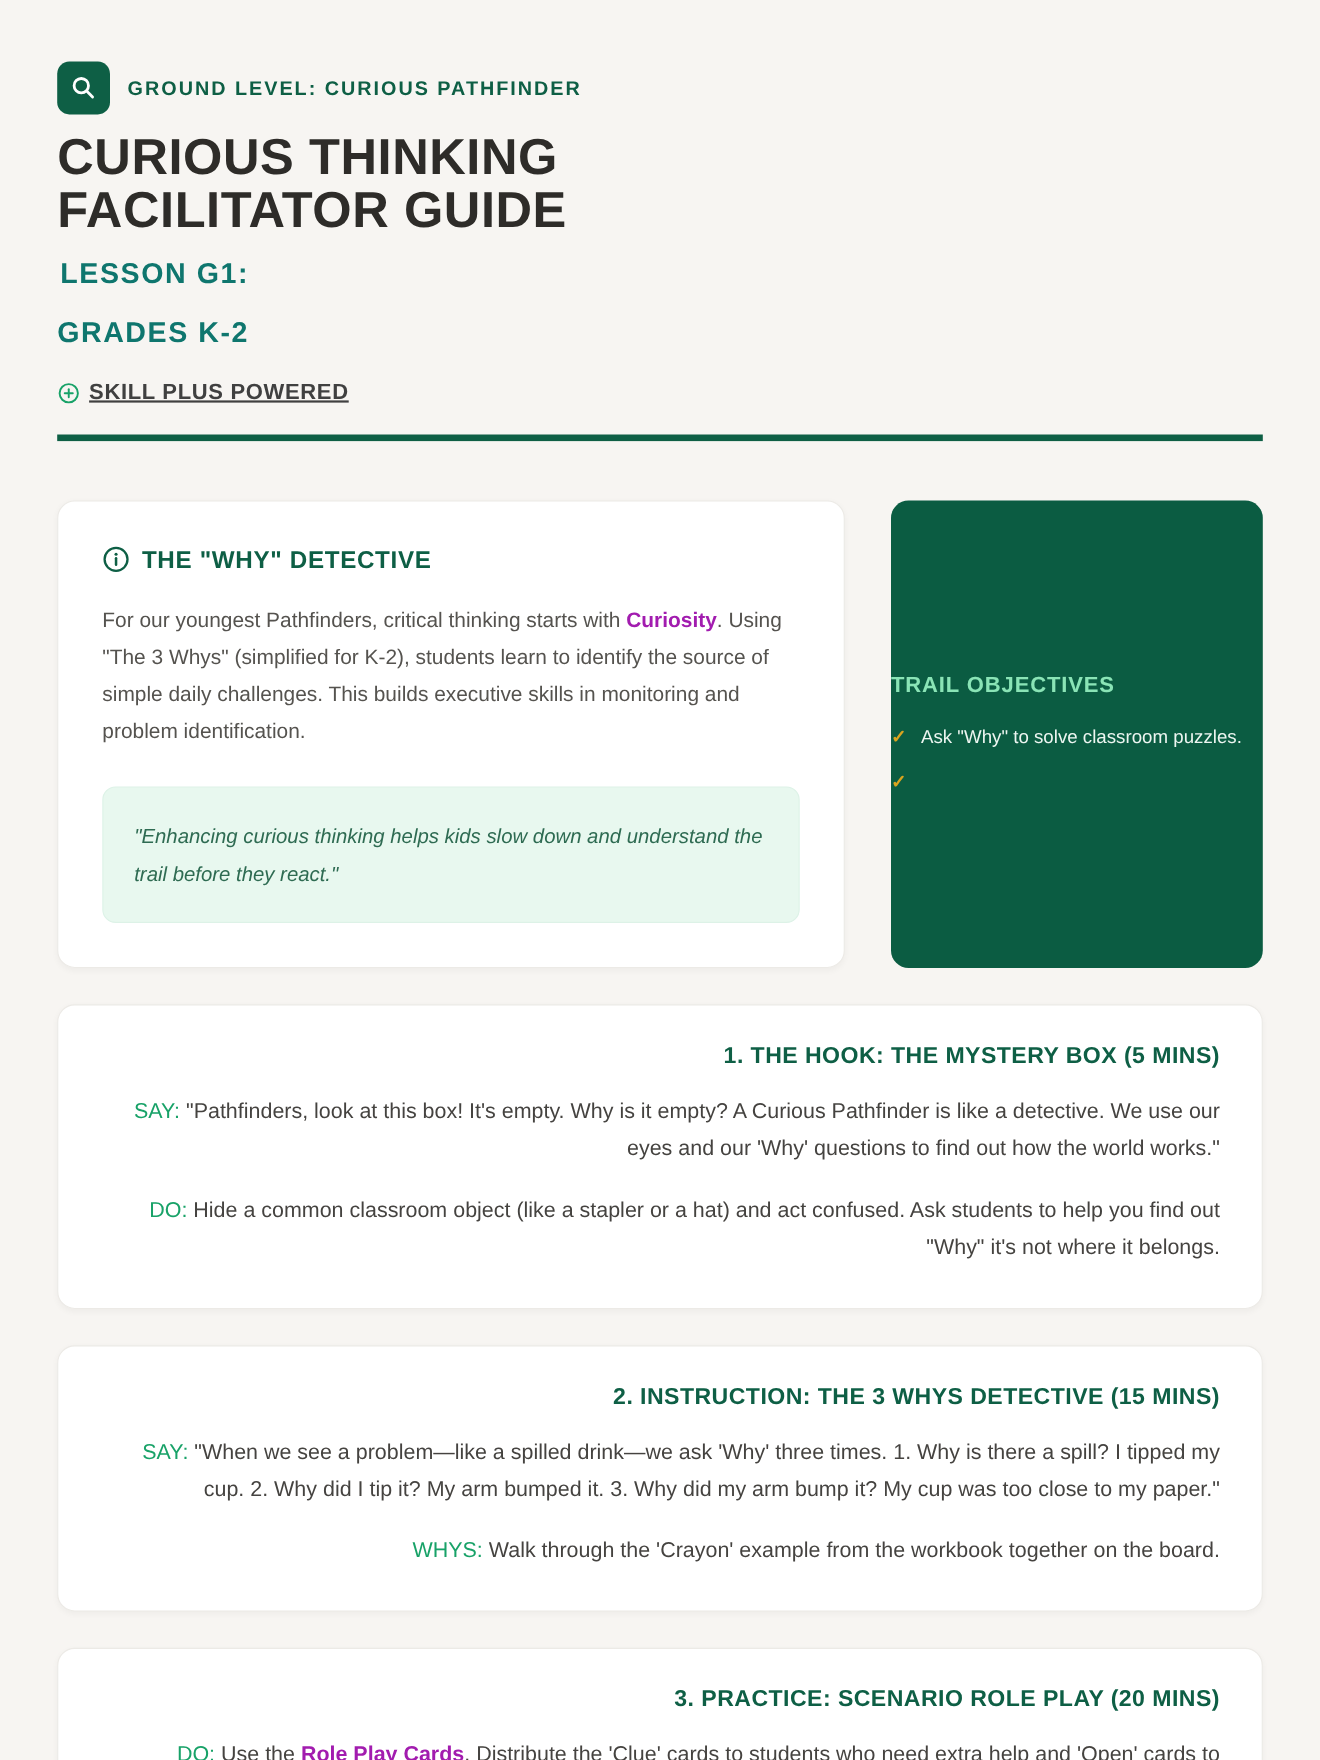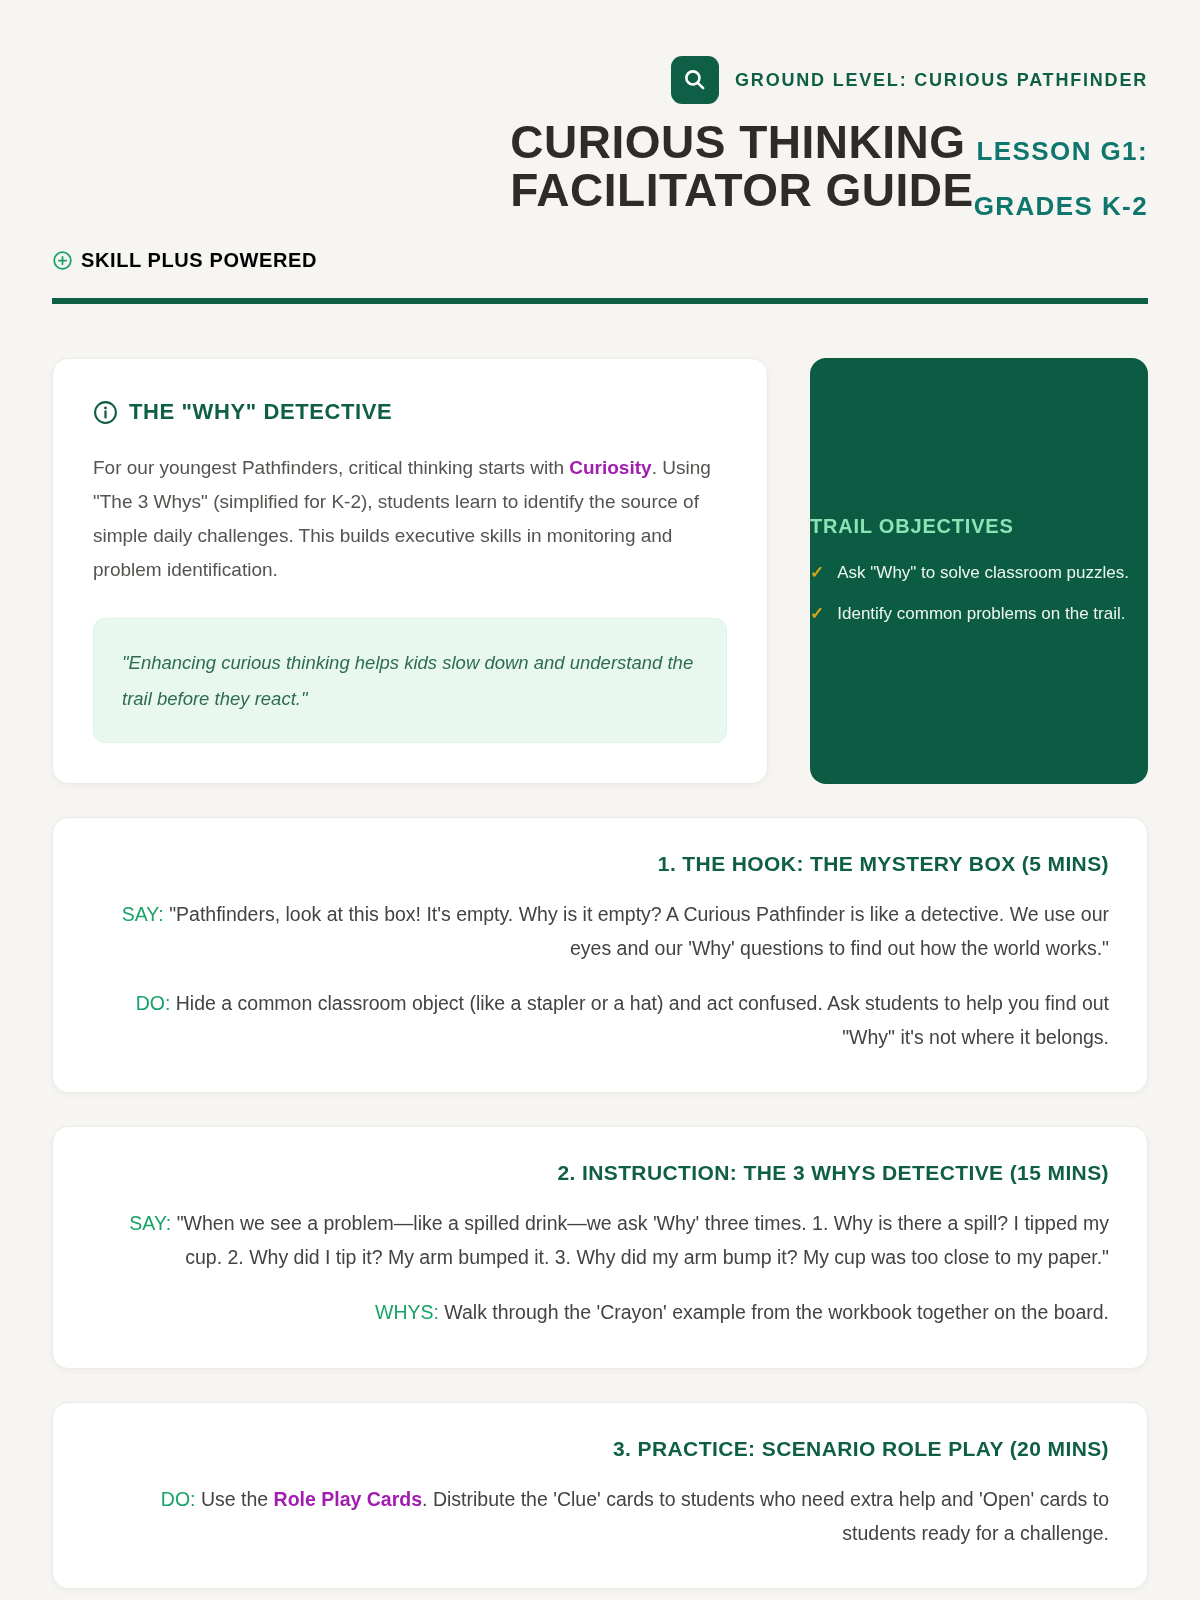--- a/index.html
+++ b/index.html
@@ -6,39 +6,39 @@
   html,body { width:1200px; }
   body {
     height:1600px; overflow:hidden;
     background:#f7f5f2;
     font-family:"Liberation Sans", sans-serif;
     color:#4b4a48;
   }
   .page { padding:56px 52px 40px 52px; }
 
   
-  .eyebrow-row { display:flex; align-items:center; gap:16px;justify-content:flex-end; }
+  .eyebrow-row { display:flex; align-items:center; gap:16px; }
   .logo {
     width:48px; height:48px; background:#0e5f45; border-radius:11px;
     display:flex; align-items:center; justify-content:center; flex:0 0 auto;
   }
   .eyebrow {
     font-size:18px; font-weight:bold; letter-spacing:1.8px; color:#0e5f45;
   }
-  .title-row { display:flex; justify-content:flex-end; align-items:flex-start; margin-top:14px; }
+  .title-row { display:flex; justify-content:flex-end; align-items:flex-start; margin-top:14px;flex-direction:column; }
   h1 {
     font-size:46px; line-height:1.05; color:#2e2c29; font-weight:800; letter-spacing:0.5px;
   }
   h1 span { display:block; }
   .lesson-meta {
     text-align:right; color:#0f766e; font-weight:bold; font-size:26px;
     letter-spacing:1.4px; line-height:2.1; margin-top:6px;
   }
   .powered { display:flex; align-items:center; gap:8px; margin-top:16px; }
-  .powered span { font-size:20px; font-weight:bold; color:#000000; letter-spacing:0.6px; }
+  .powered span { font-size:20px; font-weight:bold; color:#404040; letter-spacing:0.6px;text-decoration:underline; }
   .rule { height:6px; background:#0e5f45; border:none; margin-top:26px; }
 
   
   .card {
     background:#ffffff; border:1px solid #eceae6; border-radius:16px;
     box-shadow:0 2px 6px rgba(0,0,0,0.04);
   }
 
   
   .top-row { display:grid; grid-template-columns:716px 1fr; gap:42px; margin-top:54px; }
@@ -130,21 +130,20 @@
 
     <aside class="objectives-card">
       <h3>TRAIL OBJECTIVES</h3>
       <ul>
         <li>
           <span class="check">✓</span>
           <span>Ask "Why" to solve classroom puzzles.</span>
         </li>
         <li>
           <span class="check">✓</span>
-          <span>Identify common problems on the trail.</span>
         </li>
       </ul>
     </aside>
 
   </section>
 
   <section class="card step-card">
     <h2>1. THE HOOK: THE MYSTERY BOX (5 MINS)</h2>
     <p><strong class="label">SAY:</strong> <span>"Pathfinders, look at this box! It's empty. Why is it empty? A Curious Pathfinder is like a detective. We use our eyes and our 'Why' questions to find out how the world works."</span></p>
     <p><strong class="label">DO:</strong> <span>Hide a common classroom object (like a stapler or a hat) and act confused. Ask students to help you find out "Why" it's not where it belongs.</span></p>

